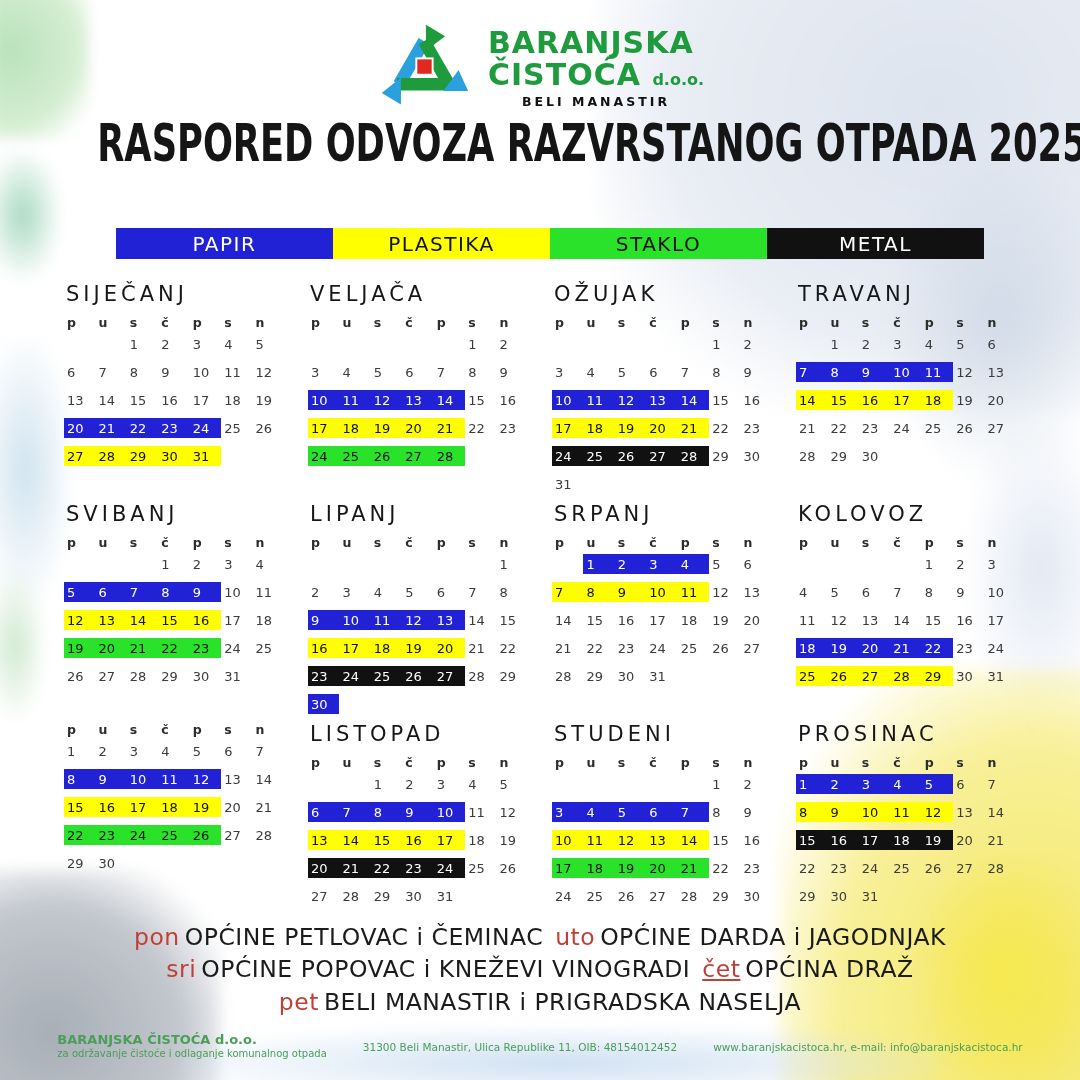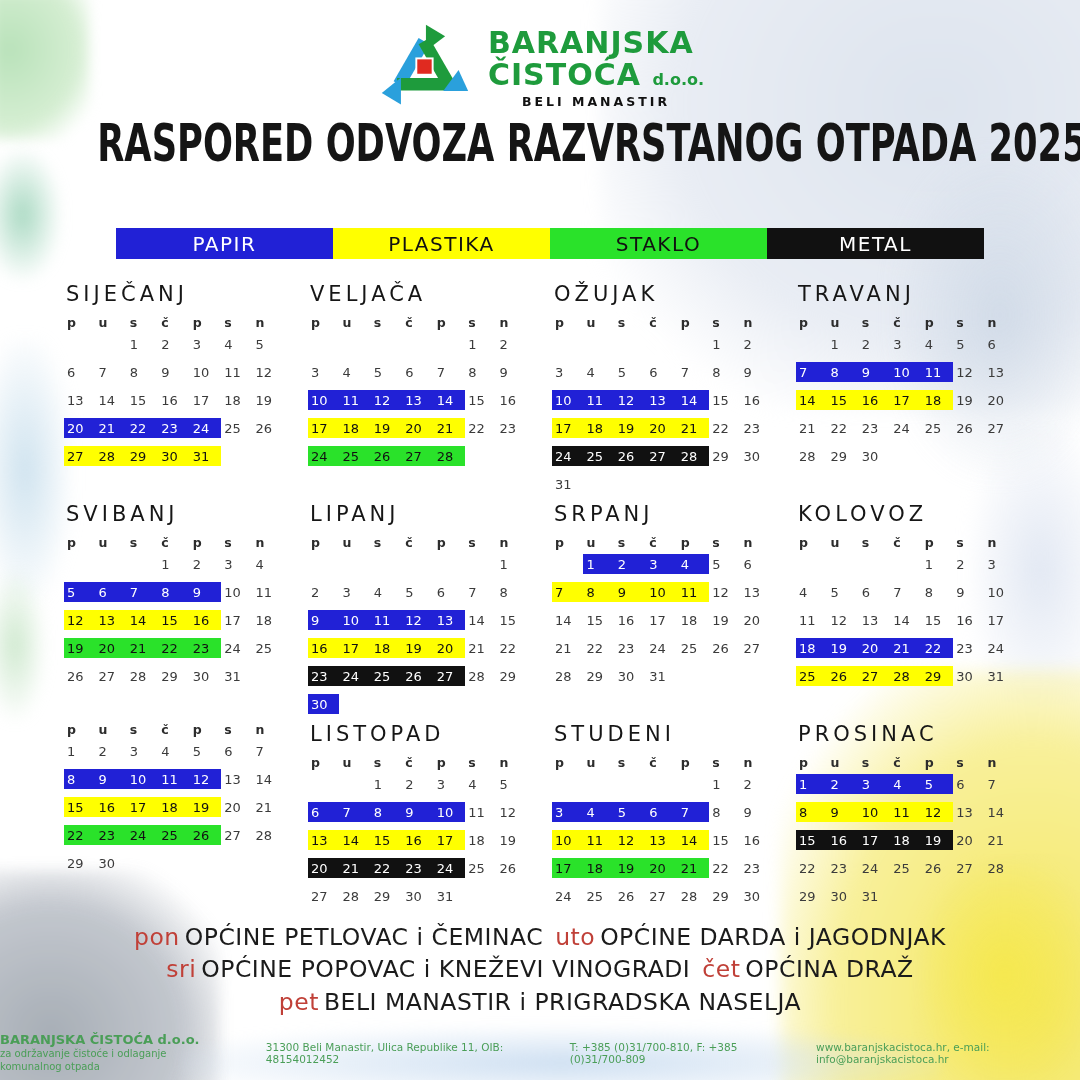--- a/index.html
+++ b/index.html
@@ -678,27 +678,26 @@
             <div class="cell">28</div>
             <div class="cell">29</div>
             <div class="cell">30</div>
             <div class="cell">31</div>
           </div>
         </div>
       </div>
 
     <div class="notes">
         <div class="note-line"><span class="note-day" style="color: rgb(192, 64, 56);">pon</span><span class="note-text">OPĆINE PETLOVAC i ČEMINAC</span><span class="note-day" style="color: rgb(192, 64, 56);">uto</span><span class="note-text">OPĆINE DARDA i JAGODNJAK</span></div>
-        <div class="note-line"><span class="note-day" style="color: rgb(192, 64, 56);">sri</span><span class="note-text">OPĆINE POPOVAC i KNEŽEVI VINOGRADI</span><span class="note-day" style="color: rgb(192, 64, 56);">čet</span><span class="note-text">OPĆINA DRAŽ</span></div>
+        <div class="note-line"><span class="note-day" style="color: rgb(192, 64, 56);">sri</span><span class="note-text">OPĆINE POPOVAC i KNEŽEVI VINOGRADI</span><span class="note-day" style="color: rgb(192, 64, 56); text-decoration: underline;">čet</span><span class="note-text">OPĆINA DRAŽ</span></div>
         <div class="note-line"><span class="note-day" style="color: rgb(192, 64, 56);">pet</span><span class="note-text">BELI MANASTIR i PRIGRADSKA NASELJA</span></div>
       </div>
 
     <div class="footer" style="color: rgb(74, 158, 87);">
       <div class="f-company">
         <div class="f-name">BARANJSKA ČISTOĆA d.o.o.</div>
         <div class="f-tagline">za održavanje čistoće i odlaganje komunalnog otpada</div>
       </div>
       <div class="f-line">31300 Beli Manastir, Ulica Republike 11, OIB: 48154012452</div>
-      <div class="f-line">T: +385 (0)31/700-810, F: +385 (0)31/700-809</div>
       <div class="f-line">www.baranjskacistoca.hr, e-mail: info@baranjskacistoca.hr</div>
     </div>
   </div>
 </div>
 
 </body></html>

